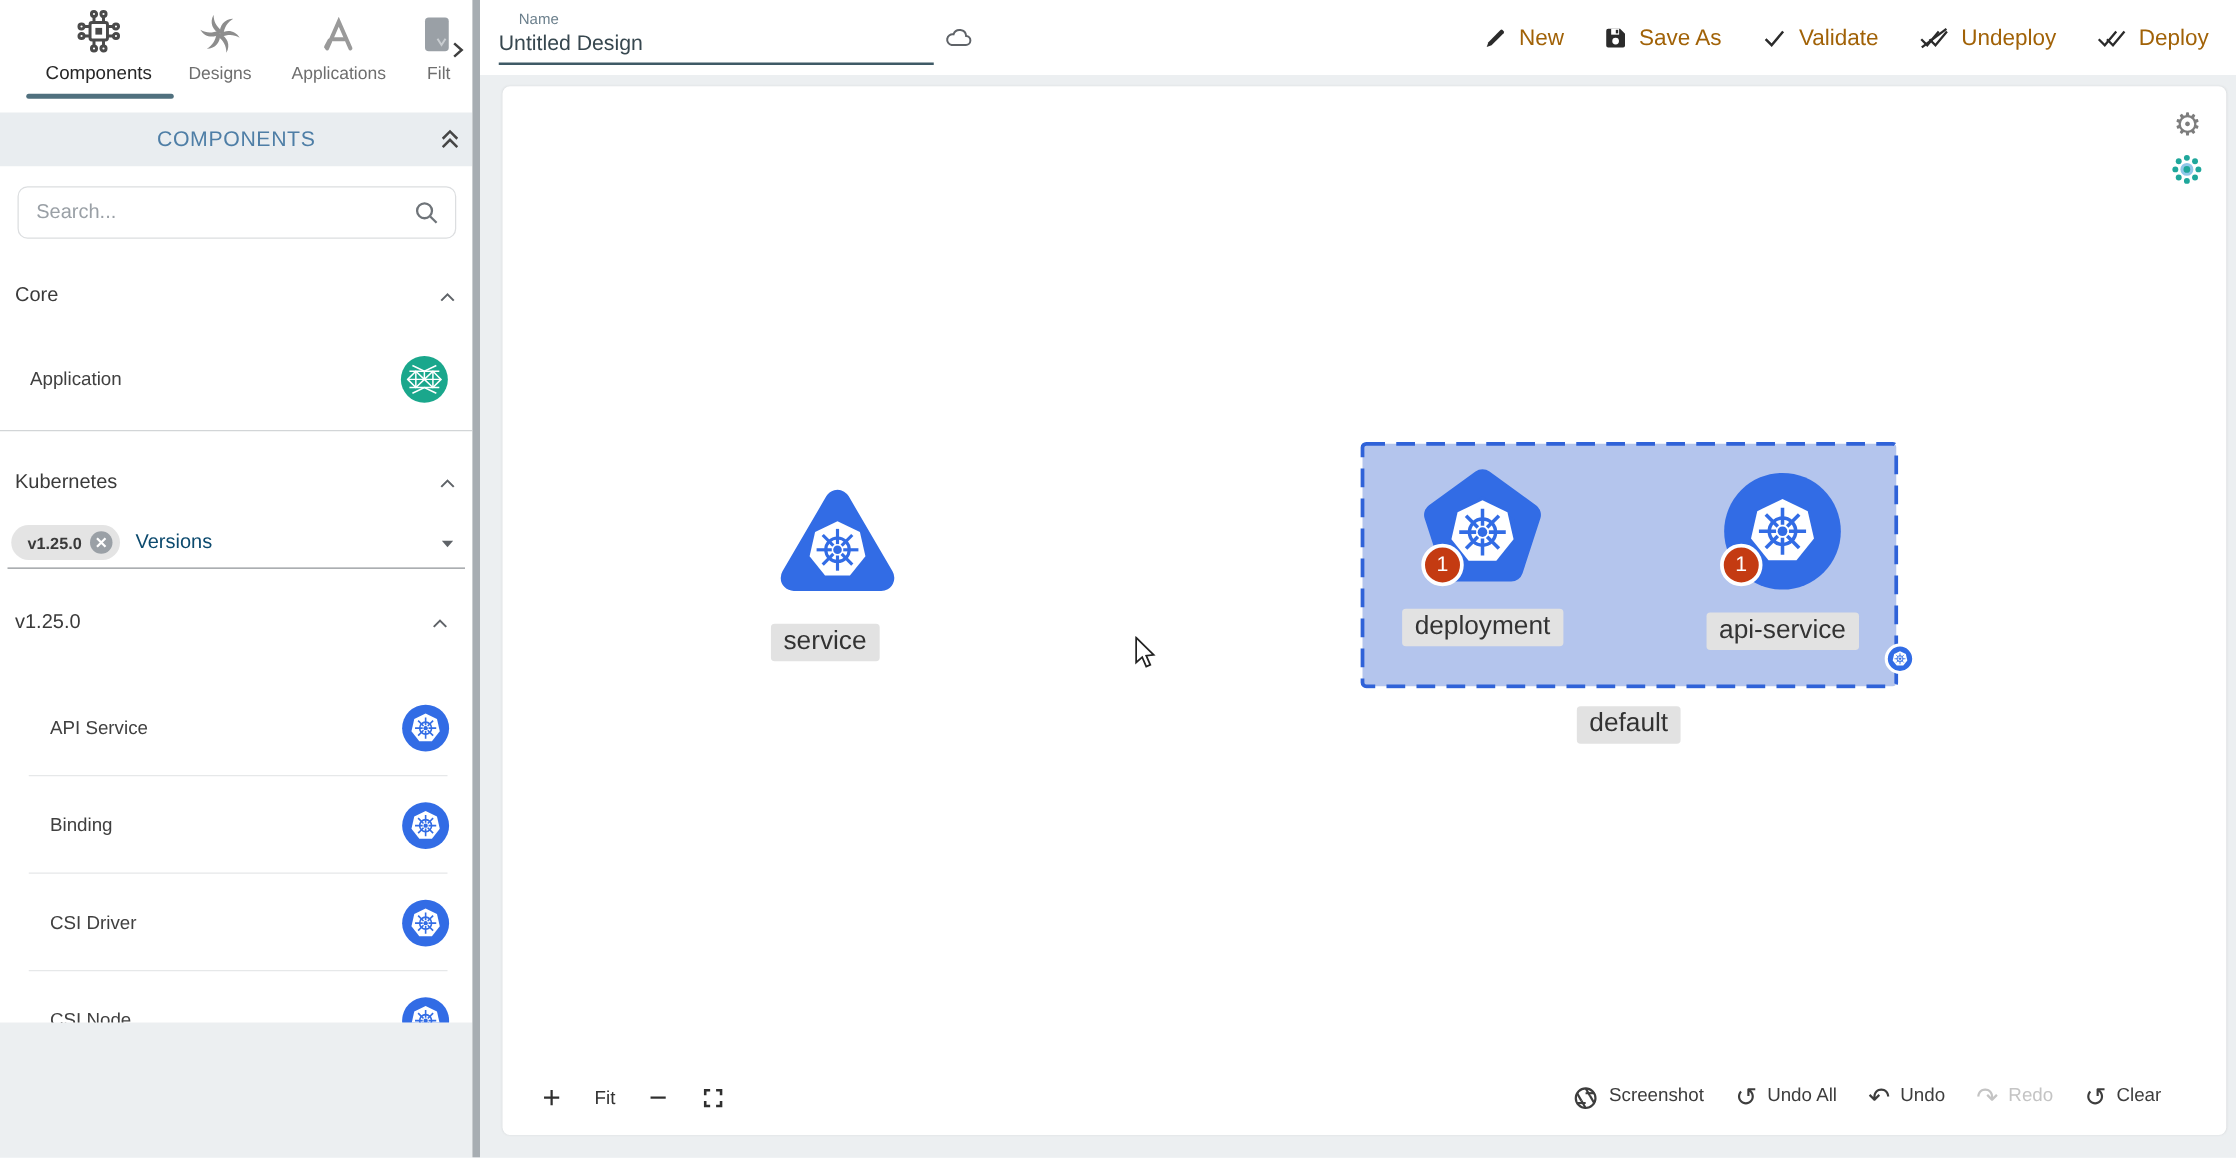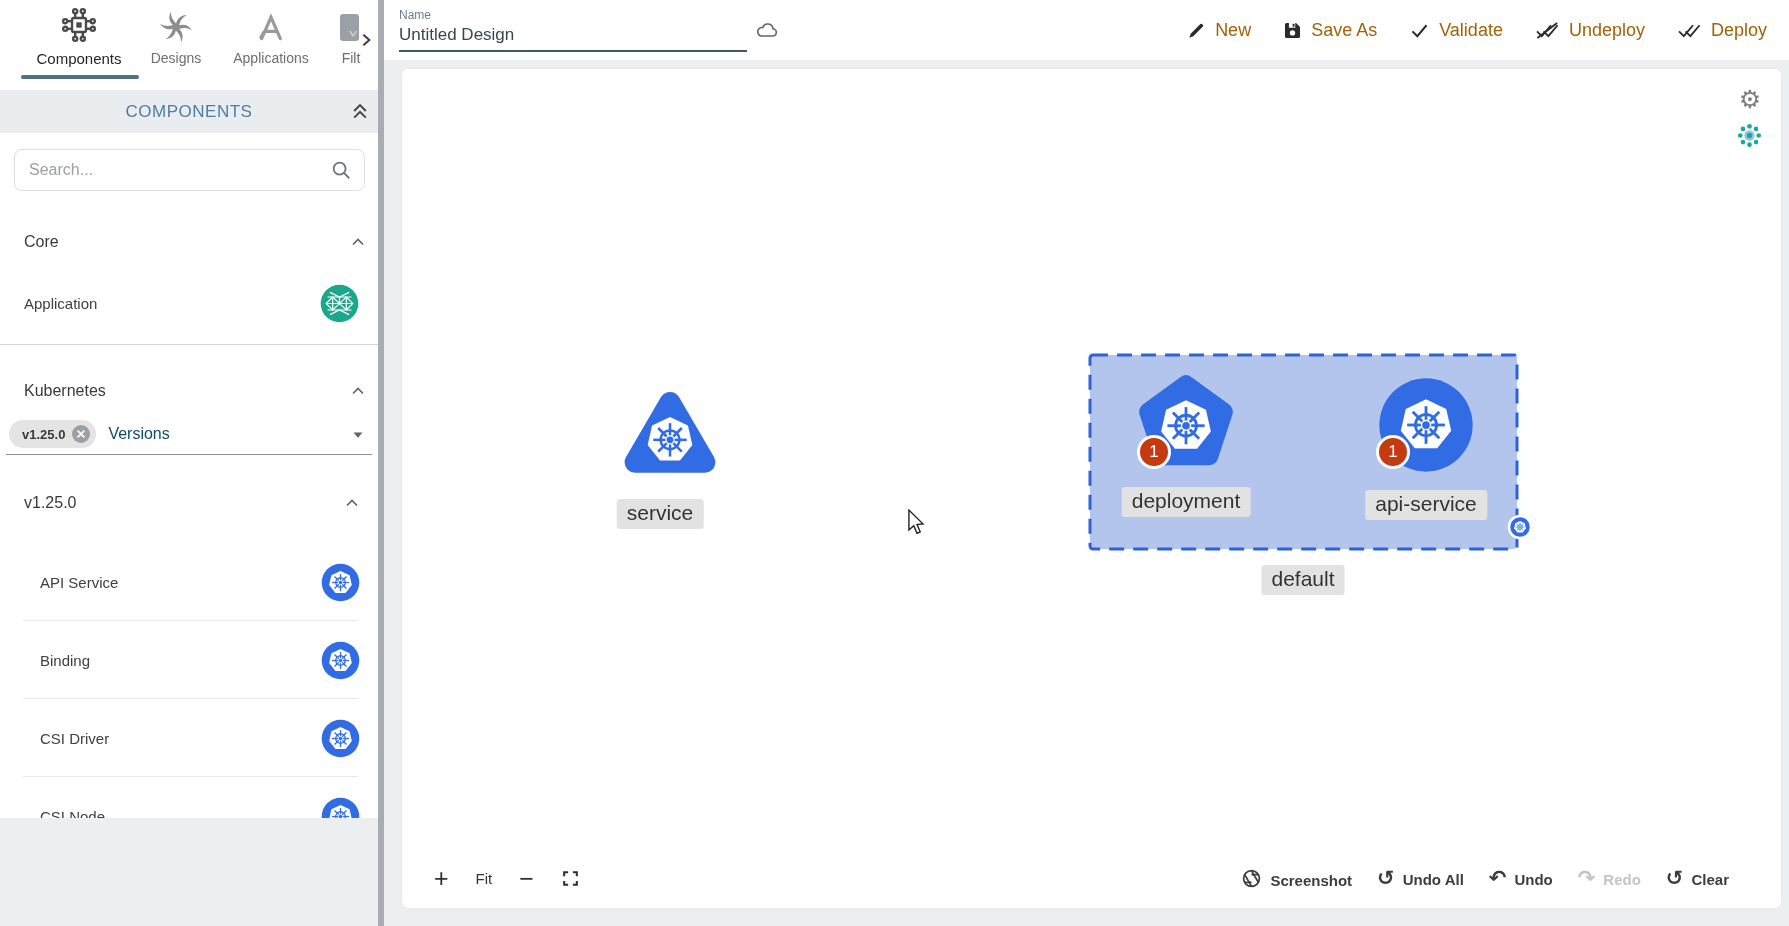--- a/index.html
+++ b/index.html
@@ -28,21 +28,21 @@
     display:flex; align-items:center; justify-content:center; }
   .panel-header .ptitle { font-size:17px; letter-spacing:0.5px; color:#4e7ea6; }
   .panel-collapse { position:absolute; right:8px; top:11px; width:20px; height:20px; cursor:pointer; }
 
   .search { position:absolute; left:14px; top:149px; width:351px; height:42px; border:1.5px solid #dcdee0;
     border-radius:8px; display:flex; align-items:center; padding:0 12px 0 14px; background:#fff; }
   .search input { flex:1; border:none; outline:none; font-size:16px; color:#3a3a3a;
     font-family:"Liberation Sans",sans-serif; }
   .search input::placeholder { color:#9aa0a6; }
 
-  .sec-head { position:absolute; left:24px; right:10px; height:28px; display:flex; align-items:center; }
+  .sec-head { position:absolute; left:12px; right:10px; height:28px; display:flex; align-items:flex-start; }
   .sec-head .stitle { font-size:16px; color:#3a3a3a; }
   .sec-head .chev { margin-left:auto; width:20px; height:20px; cursor:pointer; }
   .core-head { top:228px; }
   .k8s-head { top:377px; }
   .ver-head { top:489px; right:16px; }
 
   .app-row { position:absolute; left:0; top:278px; width:378px; height:50px; display:flex; align-items:center; cursor:pointer; }
   .app-row .rlabel { margin-left:24px; font-size:15px; color:#404040; }
   .app-row .ricon { margin-left:auto; margin-right:18px; width:41px; height:41px; }
 
@@ -61,21 +61,21 @@
   .comp-row { position:relative; width:378px; height:78px; display:flex; align-items:center; cursor:pointer; }
   .comp-row .clabel { margin-left:40px; font-size:15px; color:#404040; }
   .comp-row .cicon { margin-left:auto; margin-right:17px; width:41px; height:41px; }
   .comp-row .row-divider { position:absolute; left:23px; bottom:0; width:335px; height:1px; background:#e6e8e9; }
 
   
   .main { position:absolute; left:384px; top:0; right:0; bottom:0; background:#eceff1; }
   .topbar { position:absolute; left:0; top:0; right:0; height:60px; background:#fff;
     display:flex; align-items:center; }
   .name-field { position:relative; margin-left:15px; width:348px; height:52px; }
-  .name-field .nlabel { position:absolute; left:0; top:4px; font-size:12px; color:#6b7f8c; }
+  .name-field .nlabel { position:absolute; left:16px; top:4px; font-size:12px; color:#6b7f8c; }
   .name-field .nvalue { position:absolute; left:0; top:21px; width:330px; font-size:17px; color:#37474f;
     border:none; outline:none; background:transparent; font-family:"Liberation Sans",sans-serif; }
   .name-field .nunderline { position:absolute; left:0; top:46px; width:348px; height:2px; background:#3f5a66; }
   .cloud-wrap { margin-left:8px; width:24px; height:24px; }
   .topbar-actions { margin-left:auto; margin-right:22px; display:flex; align-items:center; gap:32px; }
   .tb-action { display:flex; align-items:center; gap:9px; cursor:pointer; }
   .tb-action .alabel { font-size:18px; color:#a16207; }
 
   .canvas { position:absolute; left:18px; top:69px; width:1379px; height:839px; background:#fff;
     border-radius:6px; box-shadow:0 0 2px rgba(0,0,0,0.08); }
@@ -91,21 +91,21 @@
   .badge { position:absolute; width:34px; height:34px; border-radius:50%; background:#c43b12;
     border:3px solid #fff; color:#fff; font-size:17px; display:flex; align-items:center;
     justify-content:center; }
   .cursor { position:absolute; left:505px; top:440px; pointer-events:none; }
 
   
   .zoombar { position:absolute; left:32px; bottom:12px; display:flex; align-items:center; gap:27px; height:36px; }
   .zb-item { font-size:15px; color:#333; cursor:pointer; display:flex; align-items:center; justify-content:center; }
   .zb-glyph { font-size:25px; color:#2f2f2f; font-weight:400; }
   .actionbar { position:absolute; right:52px; bottom:12px; display:flex; align-items:center; gap:25px; height:36px; }
-  .ab-item { display:flex; align-items:flex-end; gap:8px; cursor:pointer;font-weight:bold; }
+  .ab-item { display:flex; align-items:flex-start; gap:8px; cursor:pointer; }
   .ab-item .ablabel { font-size:15px; color:#3d3d3d; }
   .ab-item .uni { font-size:21px; color:#3d3d3d; font-family:"DejaVu Sans",sans-serif; line-height:20px; }
   .ab-item.disabled .ablabel, .ab-item.disabled .uni { color:#c4c4c4; }
 </style>
 </head>
 <body>
 
 <svg width="0" height="0" style="position:absolute">
   <defs>
     <g id="helm" stroke="#326ce5" fill="none" stroke-width="1.1">

